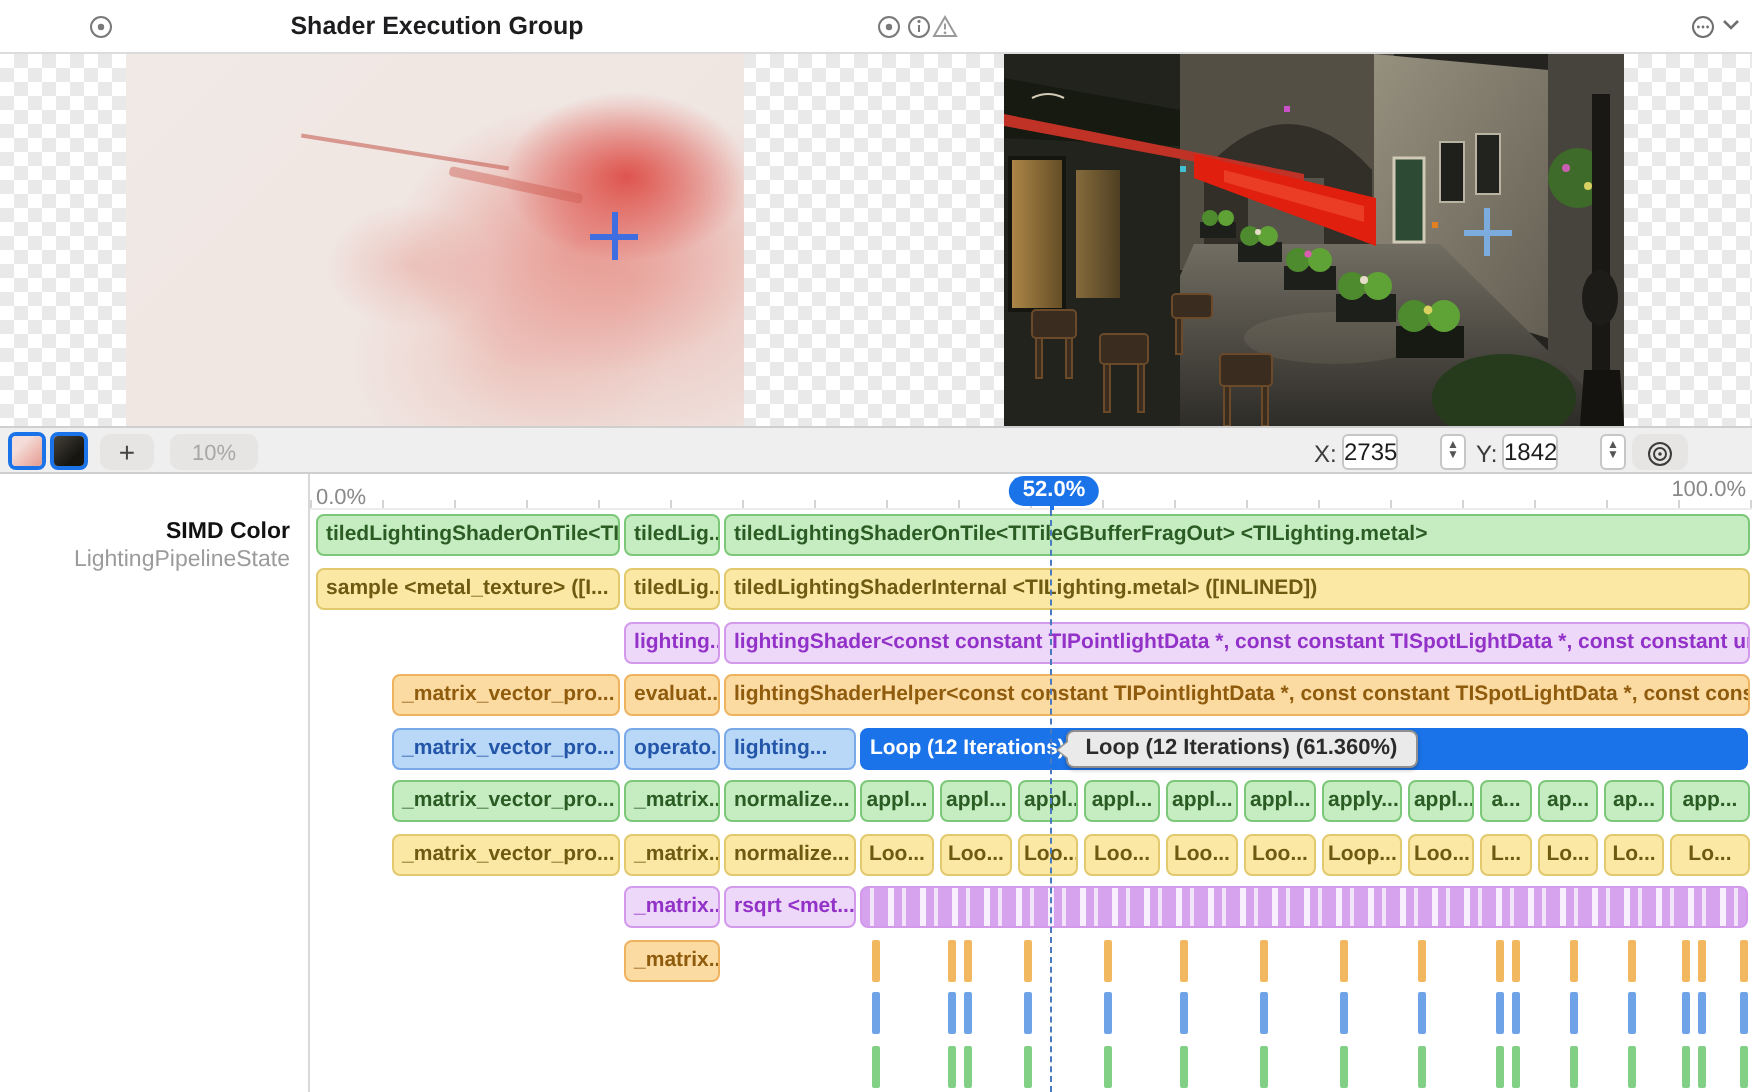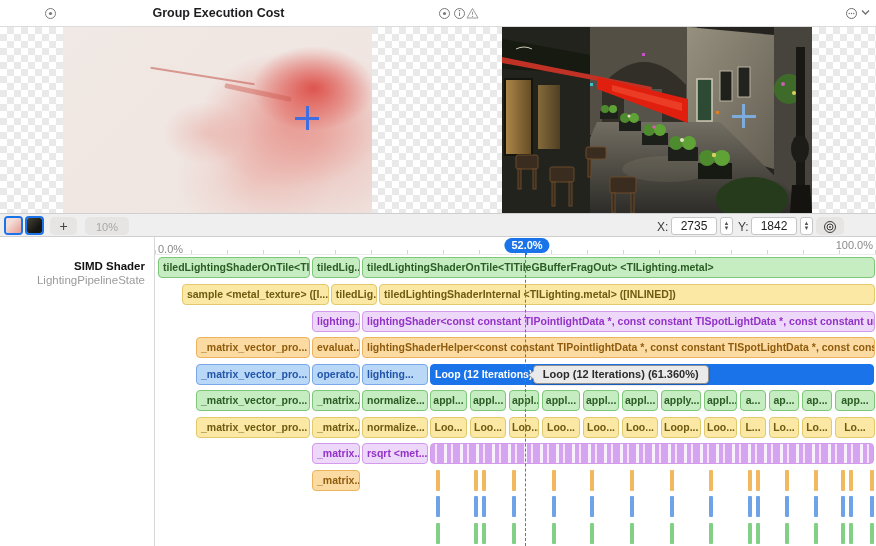--- a/index.html
+++ b/index.html
@@ -50,21 +50,21 @@
   .thumb-1{left:4px;} .thumb-2{left:25px;}
   .thumb-1 .fill{width:100%;height:100%;background:linear-gradient(135deg,#f4ddd8 30%,#e59a90);}
   .thumb-2 .fill{width:100%;height:100%;background:linear-gradient(135deg,#44423a,#16150f 70%),
                  radial-gradient(4px 4px at 30% 45%, #caa35a, transparent);}
   .tbtn{position:absolute;top:3px;height:18px;background:#e6e5e4;border:0;border-radius:5px;
         font-family:"Liberation Sans",sans-serif;color:#444;}
   .btn-add{left:50px;width:27px;font-size:14px;line-height:16px;text-align:center;}
   .btn-zoom{left:85px;width:44px;font-size:11px;color:#a8a8a8;text-align:center;line-height:18px;}
   .btn-zoom .chev{font-size:9px;}
   .coord-label{position:absolute;top:6px;font-size:12px;color:#3c3c3c;}
-  .coord-field{position:absolute;top:3px;height:18px;width:46px;background:#fff;
+  .coord-field{position:absolute;top:3px;height:18px;width:28px;background:#fff;
                border:1px solid #c6c6c6;border-radius:3px;font-size:12px;color:#1d1d1f;
                text-align:center;line-height:16px;}
   .stepper{position:absolute;top:3px;width:13px;height:18px;background:#fff;border:1px solid #c6c6c6;
            border-radius:3px;display:flex;flex-direction:column;align-items:center;justify-content:center;
            font-size:6px;line-height:5px;color:#555;}
   .btn-target{left:816px;width:28px;}
   .btn-target svg{display:block;margin:2px auto;}
 
   
   .timeline{position:absolute;top:237px;left:0;right:0;bottom:0;background:#fff;}
@@ -121,21 +121,21 @@
 
 <div id="app">
 
   <div class="header">
     <span class="hicon" style="left:44px">
       <svg width="13" height="13" viewBox="0 0 13 13" fill="none" stroke="#7a7a7a">
         <circle cx="6.5" cy="6.5" r="5"></circle>
           <circle cx="6.5" cy="6.5" r="1.6" fill="#7a7a7a" stroke="none"></circle>
       </svg>
       </span>
-    <div class="pane-title pt-left">Group Execution Cost</div>
+    <div class="pane-title pt-left">Shader Execution Group</div>
 
     <span class="hicon" style="left:438px">
       <svg width="13" height="13" viewBox="0 0 13 13" fill="none" stroke="#7a7a7a">
         <circle cx="6.5" cy="6.5" r="5"></circle>
           <circle cx="6.5" cy="6.5" r="1.6" fill="#7a7a7a" stroke="none"></circle>
       </svg>
       </span>
     <span class="hicon" style="left:453px">
       <svg width="13" height="13" viewBox="0 0 13 13" fill="none" stroke="#7a7a7a">
         <circle cx="6.5" cy="6.5" r="5"></circle>
@@ -282,38 +282,38 @@
       <svg width="14" height="14" viewBox="0 0 14 14" fill="none" stroke="#3c3c3c">
         <circle cx="7" cy="7" r="5.5"></circle>
           <circle cx="7" cy="7" r="3"></circle>
           <circle cx="7" cy="7" r="0.9" fill="#3c3c3c" stroke="none"></circle>
       </svg>
       </button>
   </div>
 
   <div class="timeline">
     <div class="sidebar">
-      <div class="sb-title">SIMD Shader</div>
+      <div class="sb-title">SIMD Color</div>
       <div class="sb-sub">LightingPipelineState</div>
     </div>
     <div class="chart" id="chart">
       <div class="ruler">
         <span class="ruler-start">0.0%</span>
         <span class="ruler-end">100.0%</span>
         <span class="ruler-pill">52.0%</span>
         <span class="ruler-connector"></span>
       </div>
       <div class="playhead" style="left: 51.3%;"></div>
       <div class="tooltip">Loop (12 Iterations) (61.360%)</div>
     <div class="frow" style="top: 20px;">
           <div class="seg green" style="left: 0.42%; width: 21.08%;">tiledLightingShaderOnTile&lt;TI...</div>
           <div class="seg green" style="left: 21.78%; width: 6.66%;">tiledLig...</div>
           <div class="seg green" style="left: 28.71%; width: 71.19%;">tiledLightingShaderOnTile&lt;TITileGBufferFragOut&gt; &lt;TILighting.metal&gt;</div>
         </div>
-        <div class="frow" style="top: 47px; margin-left: 24px;">
+        <div class="frow" style="top: 47px;">
           <div class="seg yellow" style="left: 0.42%; width: 21.08%;">sample &lt;metal_texture&gt; ([I...</div>
           <div class="seg yellow" style="left: 21.78%; width: 6.66%;">tiledLig...</div>
           <div class="seg yellow" style="left: 28.71%; width: 71.19%;">tiledLightingShaderInternal &lt;TILighting.metal&gt; ([INLINED])</div>
         </div>
         <div class="frow" style="top: 74px;">
           <div class="seg purple" style="left: 21.78%; width: 6.66%;">lighting...</div>
           <div class="seg purple" style="left: 28.71%; width: 71.19%;">lightingShader&lt;const constant TIPointlightData *, const constant TISpotLightData *, const constant uns...</div>
         </div>
         <div class="frow" style="top: 100px;">
           <div class="seg orange" style="left: 5.69%; width: 15.81%;">_matrix_vector_pro...</div>

